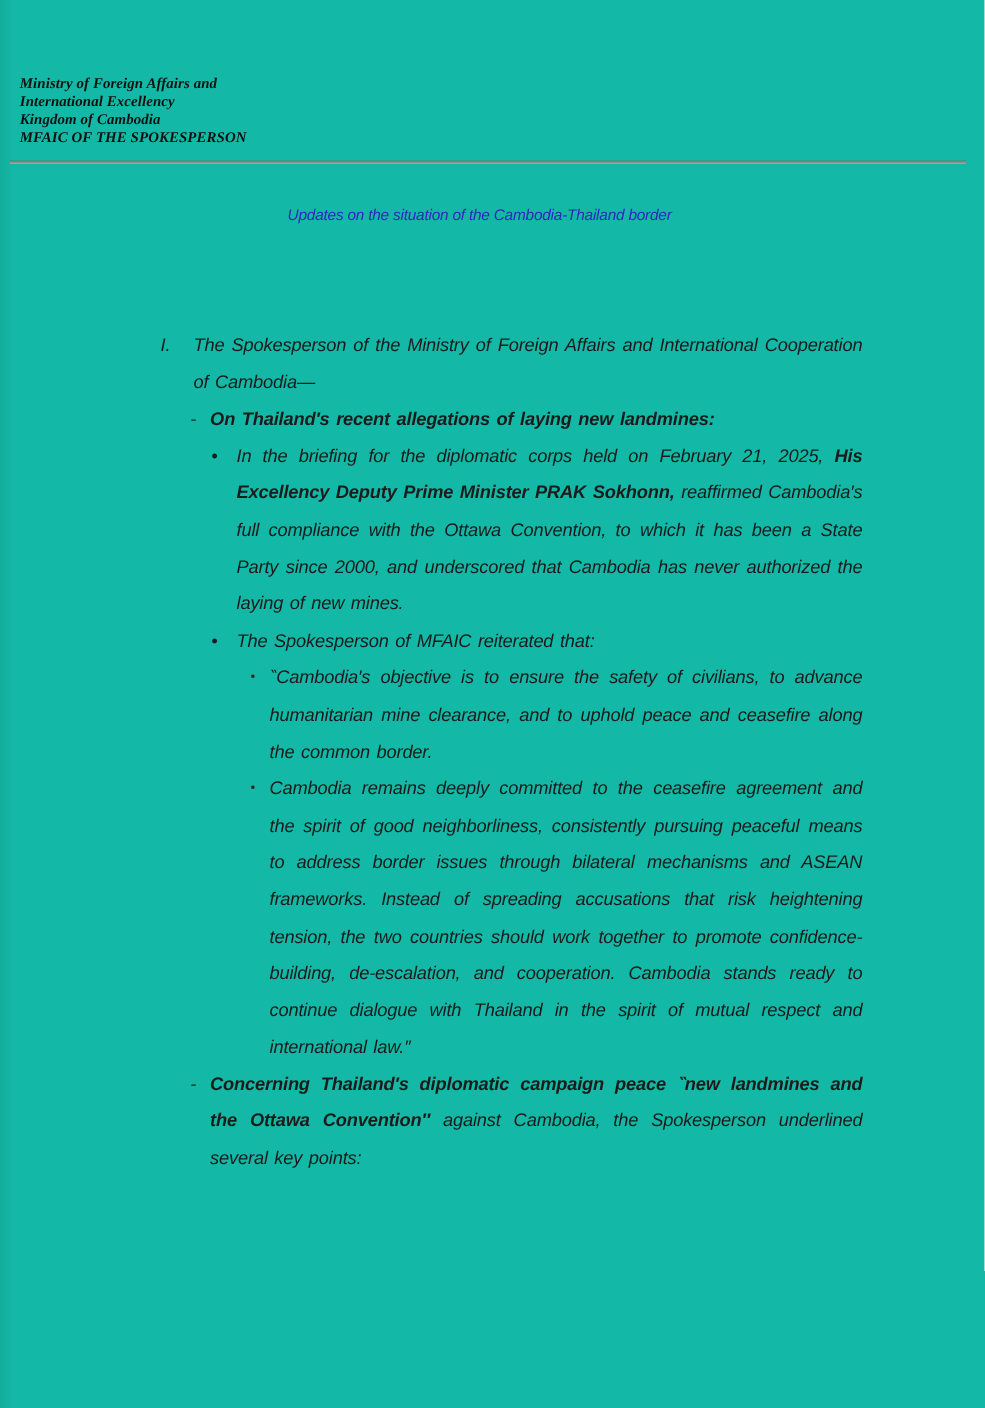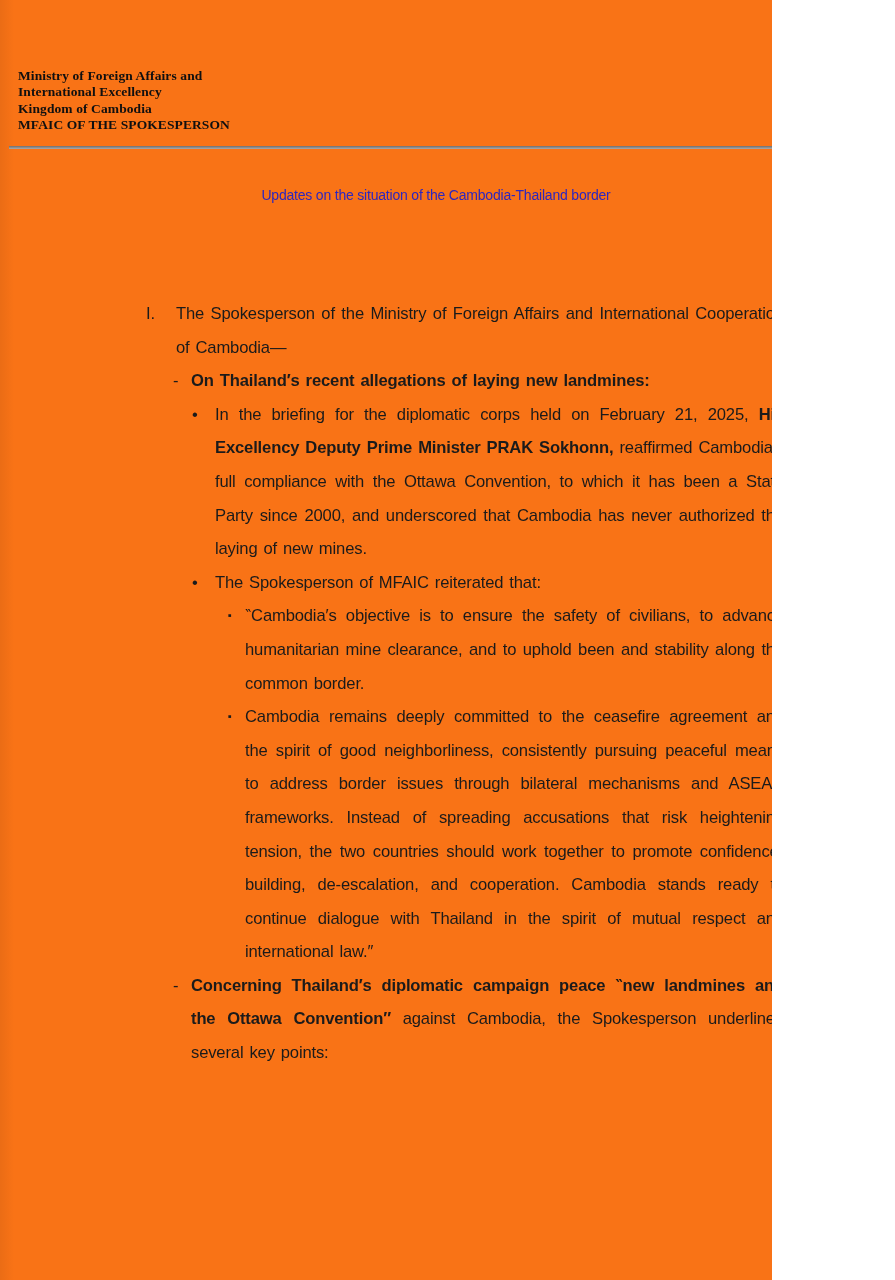--- a/index.html
+++ b/index.html
@@ -1,23 +1,24 @@
 <!DOCTYPE html>
 <html><head>
 <meta charset="utf-8">
 <style>
   html, body { margin: 0; padding: 0; background: #ffffff; }
   .page {
     position: relative;
-    width: 772px;
+    width: 895px;
     height: 1280px;
-    background: #f97316;
+    background: #14b8a6;
     font-family: "Liberation Sans", "DejaVu Sans", sans-serif;
     color: #1b1b1b;
     overflow: hidden;
+    font-style: italic;
   }
   .edge-shade {
     position: absolute;
     left: 0; top: 0;
     width: 14px; height: 100%;
     background: linear-gradient(90deg, rgba(0,0,0,0.06), rgba(0,0,0,0));
     pointer-events: none;
   }
   .letterhead {
     position: absolute;
@@ -105,21 +106,21 @@
       <p><span>In the briefing for the diplomatic corps held on February 21, 2025, </span><span class="b">His Excellency Deputy Prime Minister PRAK Sokhonn,</span><span> reaffirmed Cambodia′s full compliance with the Ottawa Convention, to which it has been a State Party since 2000, and underscored that Cambodia has never authorized the laying of new mines.</span></p>
     </div>
 
     <div class="item item-bullet">
       <span class="marker">•</span>
       <p>The Spokesperson of MFAIC reiterated that:</p>
     </div>
 
     <div class="item item-square">
       <span class="marker">▪</span>
-      <p>‶Cambodia′s objective is to ensure the safety of civilians, to advance humanitarian mine clearance, and to uphold been and stability along the common border.</p>
+      <p>‶Cambodia′s objective is to ensure the safety of civilians, to advance humanitarian mine clearance, and to uphold peace and ceasefire along the common border.</p>
     </div>
 
     <div class="item item-square">
       <span class="marker">▪</span>
       <p>Cambodia remains deeply committed to the ceasefire agreement and the spirit of good neighborliness, consistently pursuing peaceful means to address border issues through bilateral mechanisms and ASEAN frameworks. Instead of spreading accusations that risk heightening tension, the two countries should work together to promote confidence-building, de-escalation, and cooperation. Cambodia stands ready to continue dialogue with Thailand in the spirit of mutual respect and international law.″</p>
     </div>
 
     <div class="item item-dash">
       <span class="marker">-</span>
       <p><span class="b">Concerning Thailand′s diplomatic campaign peace ‶new landmines and the Ottawa Convention″</span><span> against Cambodia, the Spokesperson underlined several key points:</span></p>

